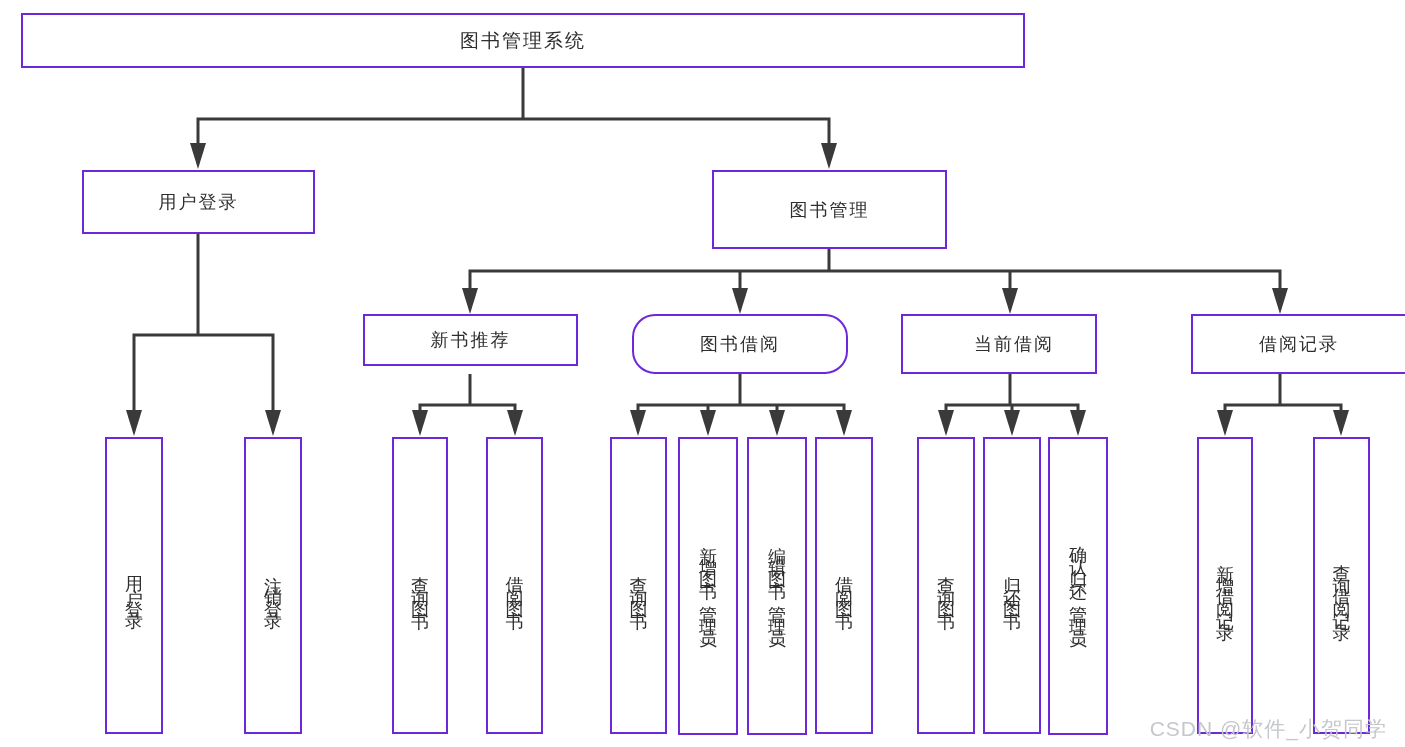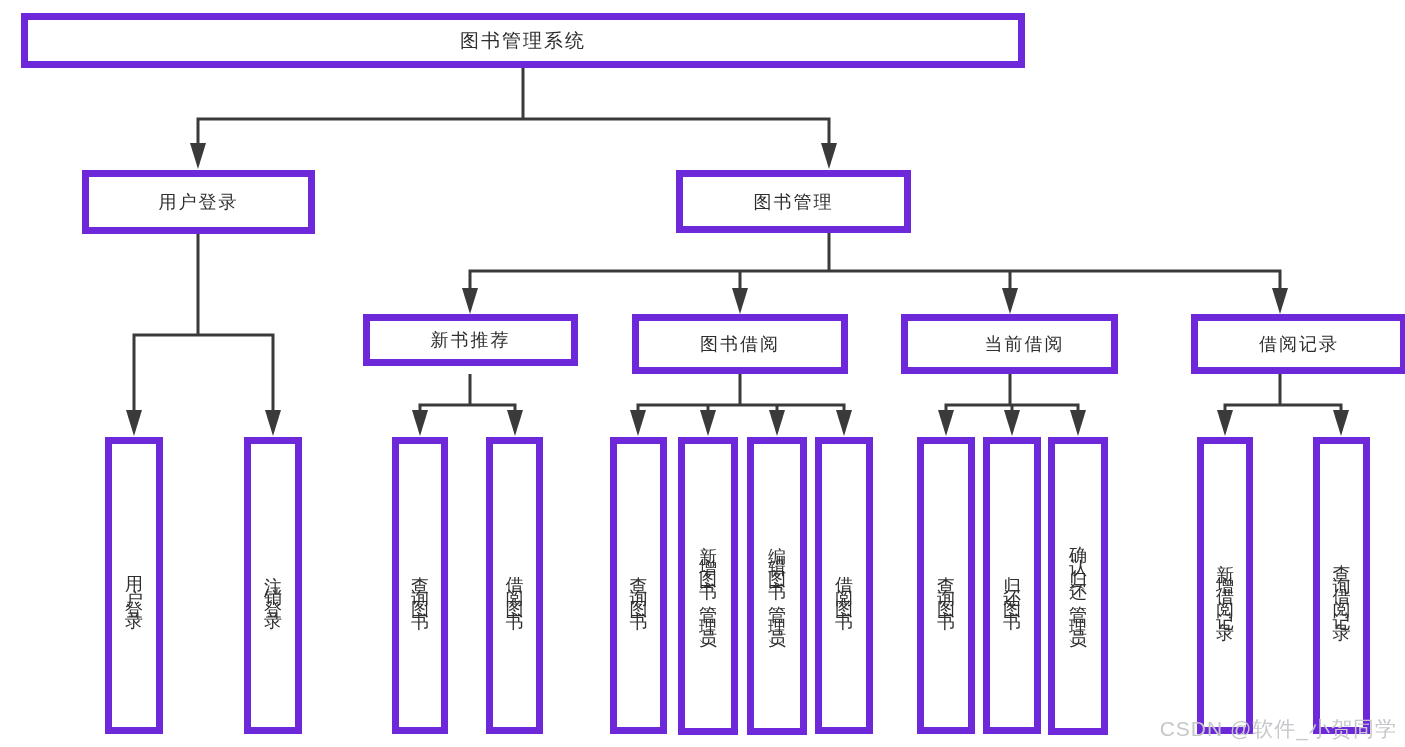--- a/index.html
+++ b/index.html
@@ -14,40 +14,40 @@
   #connector-layer {
     position: absolute;
     left: 0; top: 0;
     width: 1405px; height: 747px;
     z-index: 1;
   }
   .box {
     position: absolute;
     box-sizing: border-box;
     background: #ffffff;
-    border: 7px solid #6d28d9;
+    border: 2px solid #6d28d9;
     display: flex;
     align-items: center;
     justify-content: center;
     color: #2e2e2e;
     font-size: 18px;
     letter-spacing: 2px;
     z-index: 2;
     white-space: nowrap;
   }
   .box .vtext {
     writing-mode: vertical-rl;
     text-orientation: mixed;
     letter-spacing: 12px;
     white-space: pre;
     line-height: 1;
   }
   #watermark {
     position: absolute;
-    right: 8px;
+    right: 18px;
     bottom: 4px;
     z-index: 3;
     color: #c5c7cb;
     font-size: 21px;
     letter-spacing: 1px;
   }
 </style>
 </head>
 <body>
 
@@ -110,31 +110,31 @@
     </g>
   </svg>
 
   <div class="box" style="left:21px; top:13px; width:1004px; height:55px; font-size:19px;">
     <span>图书管理系统</span>
   </div>
 
   <div class="box" style="left:82px; top:170px; width:233px; height:64px;">
     <span>用户登录</span>
   </div>
-  <div class="box" style="left:676px; top:170px; width:235px; height:63px;">
+  <div class="box" style="left:712px; top:170px; width:235px; height:79px;">
     <span>图书管理</span>
   </div>
 
   <div class="box" style="left:363px; top:314px; width:215px; height:52px;">
     <span>新书推荐</span>
   </div>
-  <div class="box" style="left:632px; top:314px; width:216px; height:60px;">
+  <div class="box" style="left:632px; top:314px; width:216px; height:60px;border-radius:23px;">
     <span>图书借阅</span>
   </div>
-  <div class="box" style="left:901px; top:314px; width:217px; height:60px;padding-left:30px;">
+  <div class="box" style="left:901px; top:314px; width:196px; height:60px;padding-left:30px;">
     <span>当前借阅</span>
   </div>
   <div class="box" style="left:1171px; top:314px; width:216px; height:60px;margin-left:20px;">
     <span>借阅记录</span>
   </div>
 
   <div class="box" style="left:105px; top:437px; width:58px; height:297px;">
     <span class="vtext">用户登录</span>
   </div>
   <div class="box" style="left:244px; top:437px; width:58px; height:297px;">

